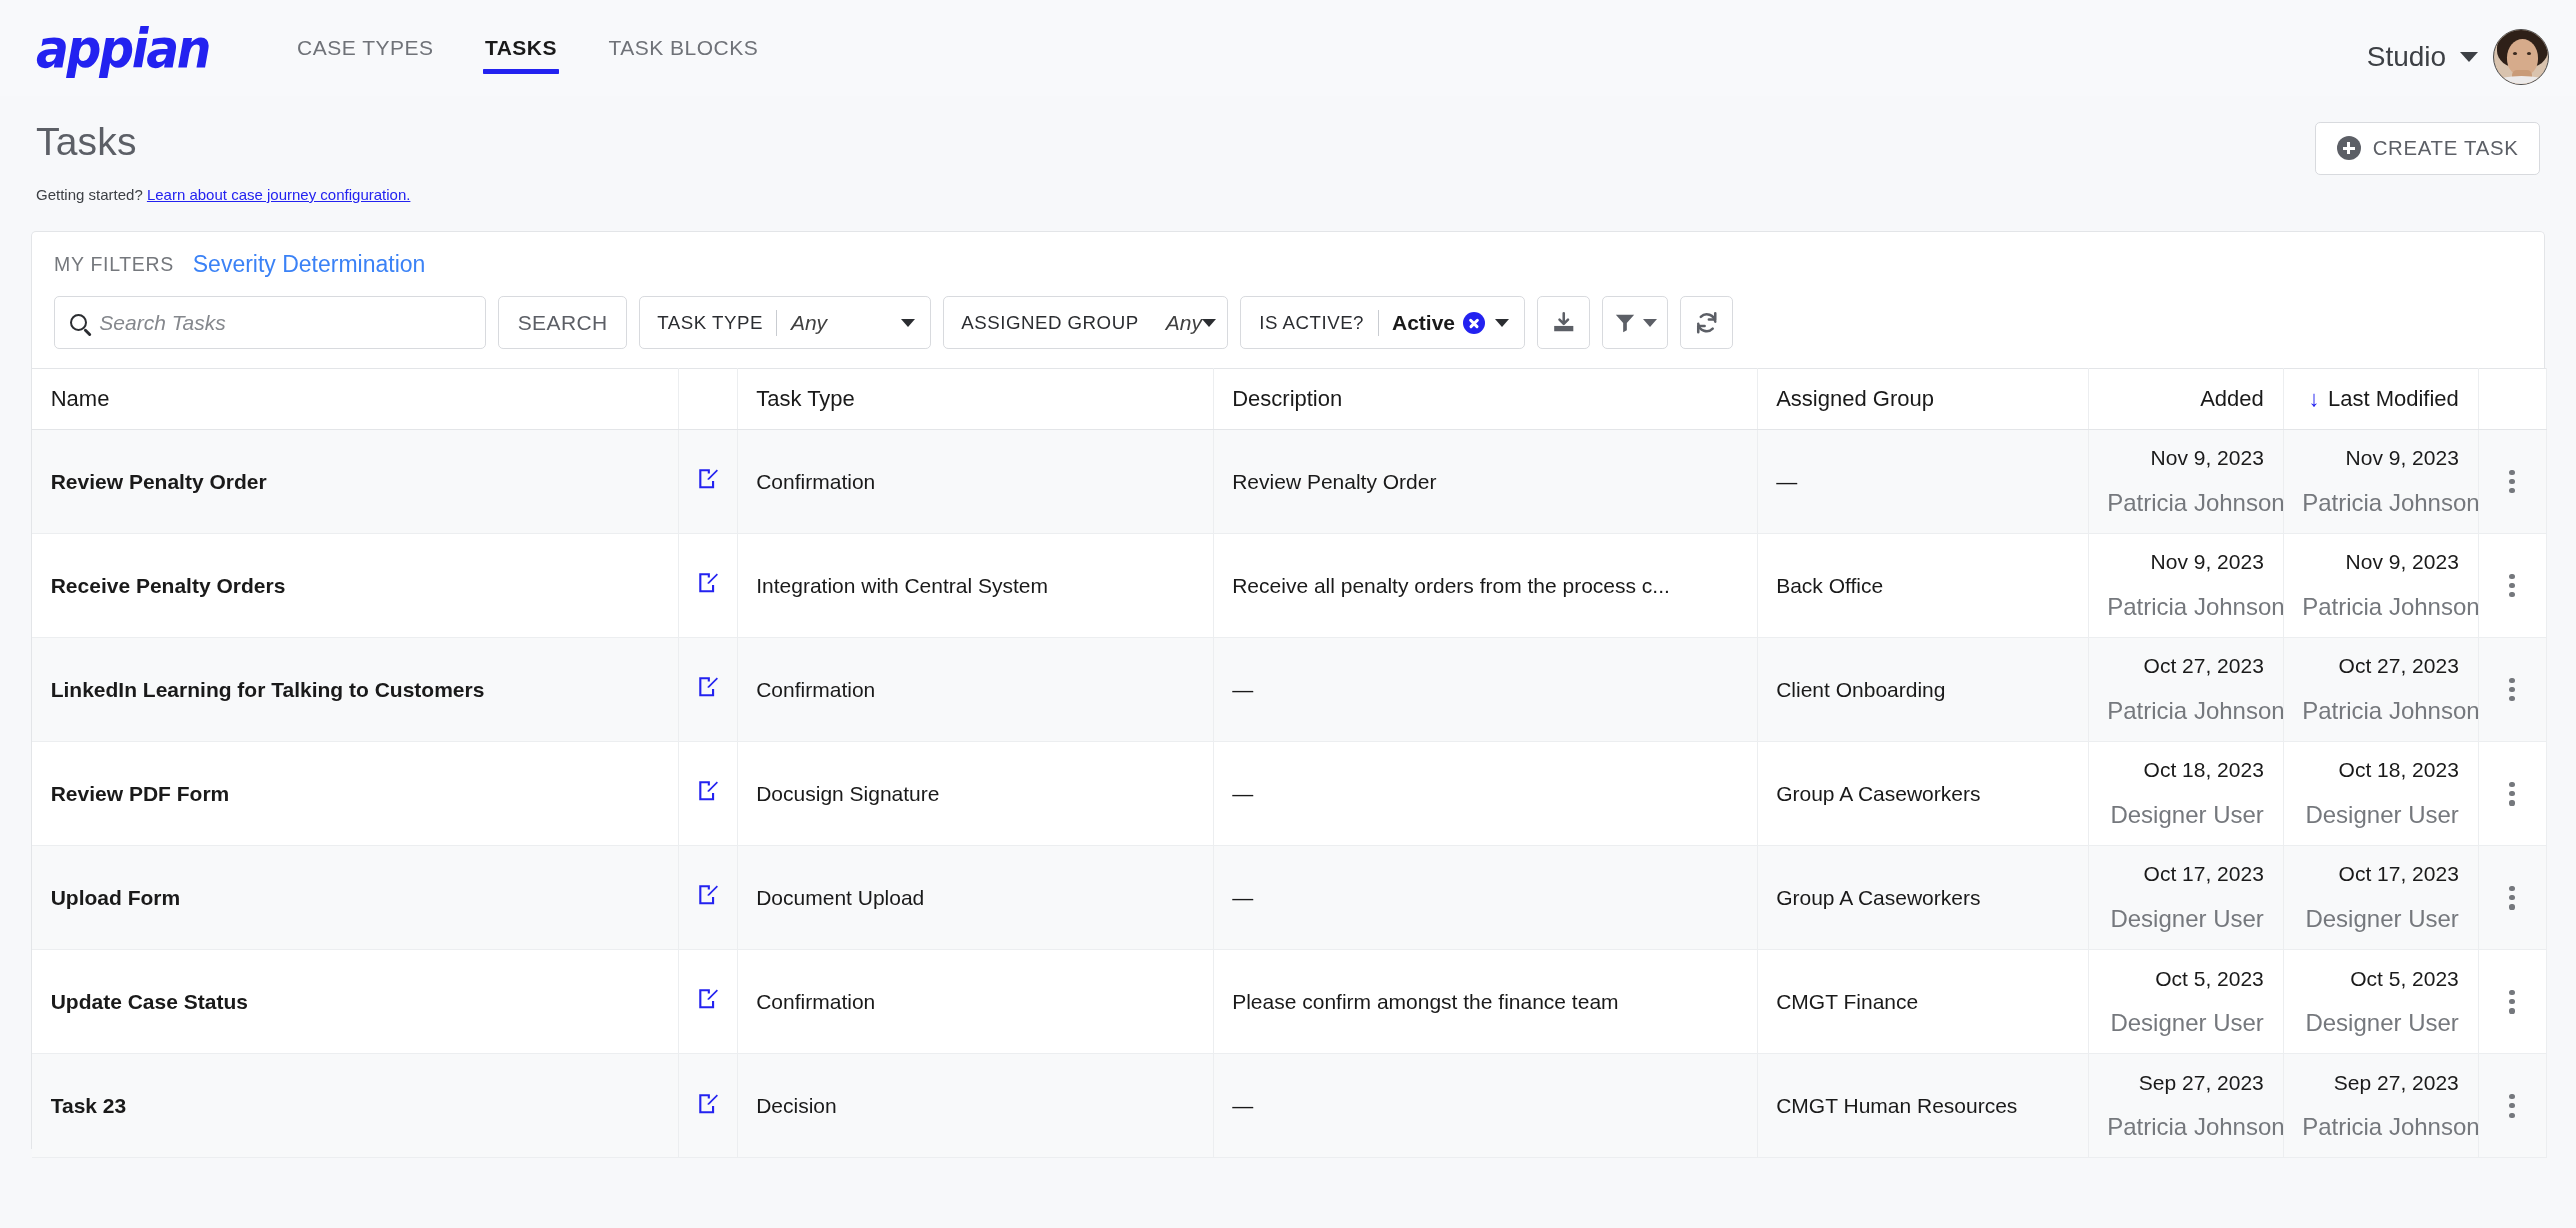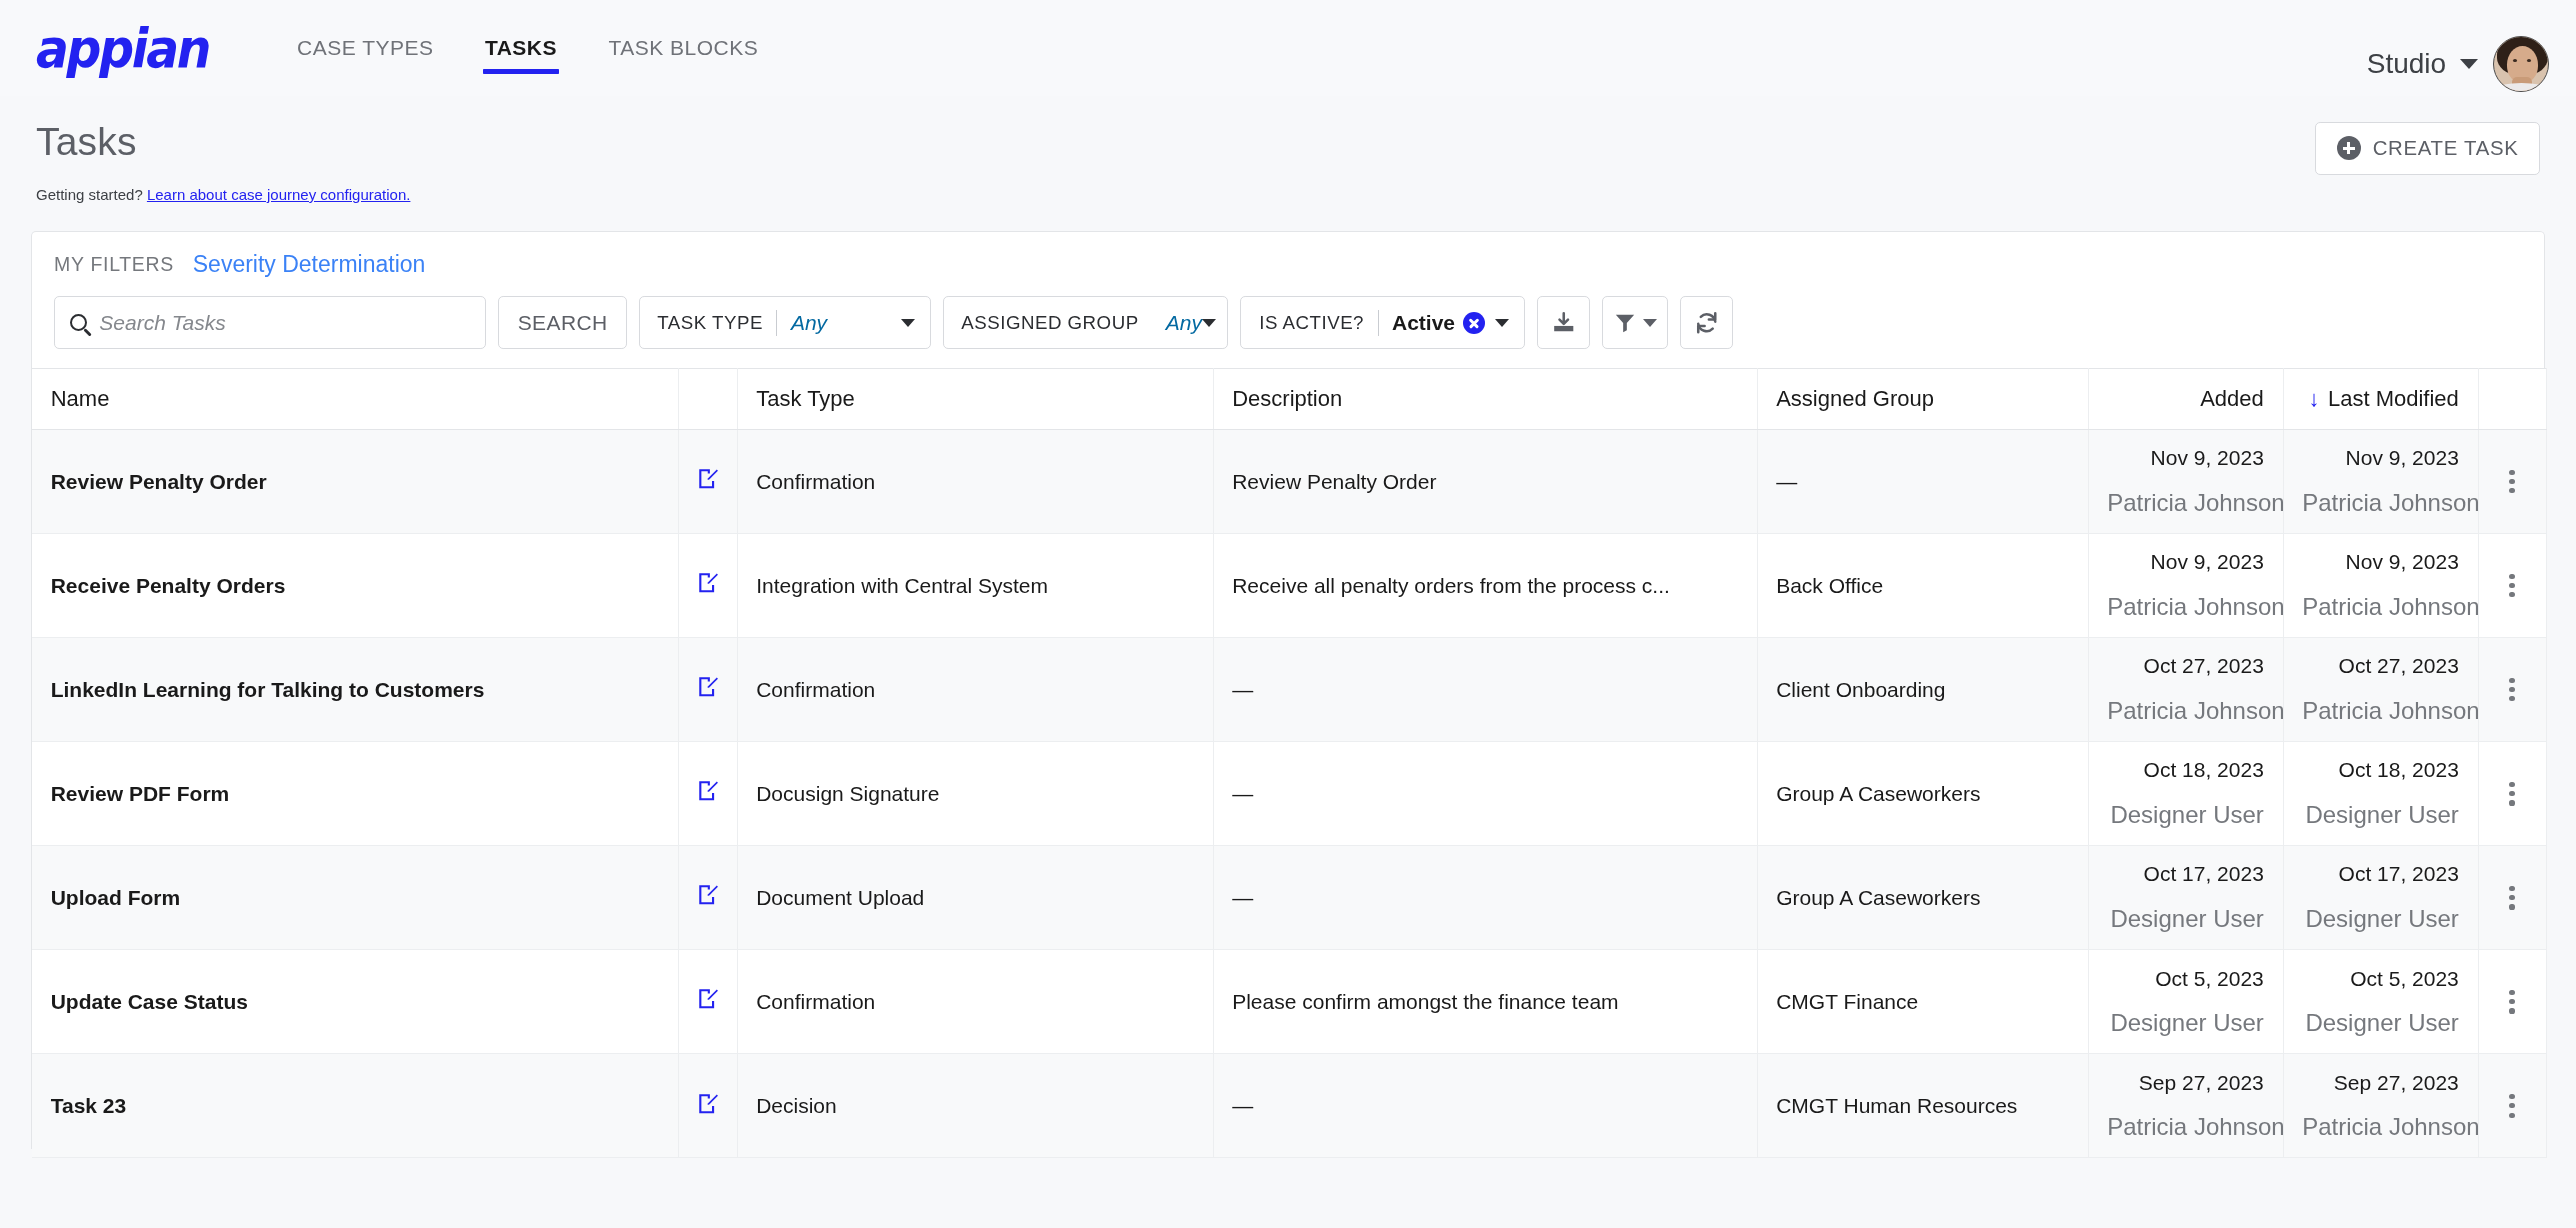--- a/index.html
+++ b/index.html
@@ -36,21 +36,21 @@
     height: 100%; display: flex; align-items: center;
     position: relative; cursor: pointer; white-space: nowrap;
   }
   .navtab.active { color: #1a1a1a; font-weight: 700; }
   .navtab.active::after {
     content: ""; position: absolute;
     left: 17px; right: 17px; bottom: 22px; height: 5.1px;
     background: #2322f0; border-radius: 0.8px;
   }
   .topright {
-    position: absolute; right: 27px; top: 16px;
+    position: absolute; right: 27px; top: 9px;
     height: 100%; display: flex; align-items: center; gap: 15.3px;
   }
   .studio {
     font-size: 28px; color: #3d4045; font-weight: 400;
     display: flex; align-items: center; gap: 13.6px; cursor: pointer;
   }
   .caret-dn {
     width: 0; height: 0;
     border-left: 9.3px solid transparent;
     border-right: 9.3px solid transparent;
@@ -169,21 +169,21 @@
   .dd-tasktype { width: 292px; }
   .dd-group { width: 285px; }
   .dd-active { width: 285px; padding-left: 18px; }
   .ddlabel {
     font-size: 18.7px; color: #2b2d31; letter-spacing: 0.5px; white-space: nowrap;
   }
   .ddsep {
     width: 0.8px; height: 25.5px; background: #c9ccd1; margin: 0 13.6px;
   }
   .ddvalue {
-    font-size: 21px; color: #0369a1; font-style: italic; flex: 1; white-space: nowrap;
+    font-size: 21px; color: #404040; font-style: italic; flex: 1; white-space: nowrap;
   }
   .ddvalue.set { color: #1a1a1a; font-style: normal; font-weight: 700; }
   .clearx {
     width: 22px; height: 22px; border-radius: 50%; background: #2322f0;
     position: relative; flex: none; margin-right: 10.2px; cursor: pointer;
   }
   .clearx::before, .clearx::after {
     content: ""; position: absolute; left: 5.1px; top: 9.8px;
     width: 12px; height: 2.5px; background: #fff; border-radius: 1.7px;
   }

